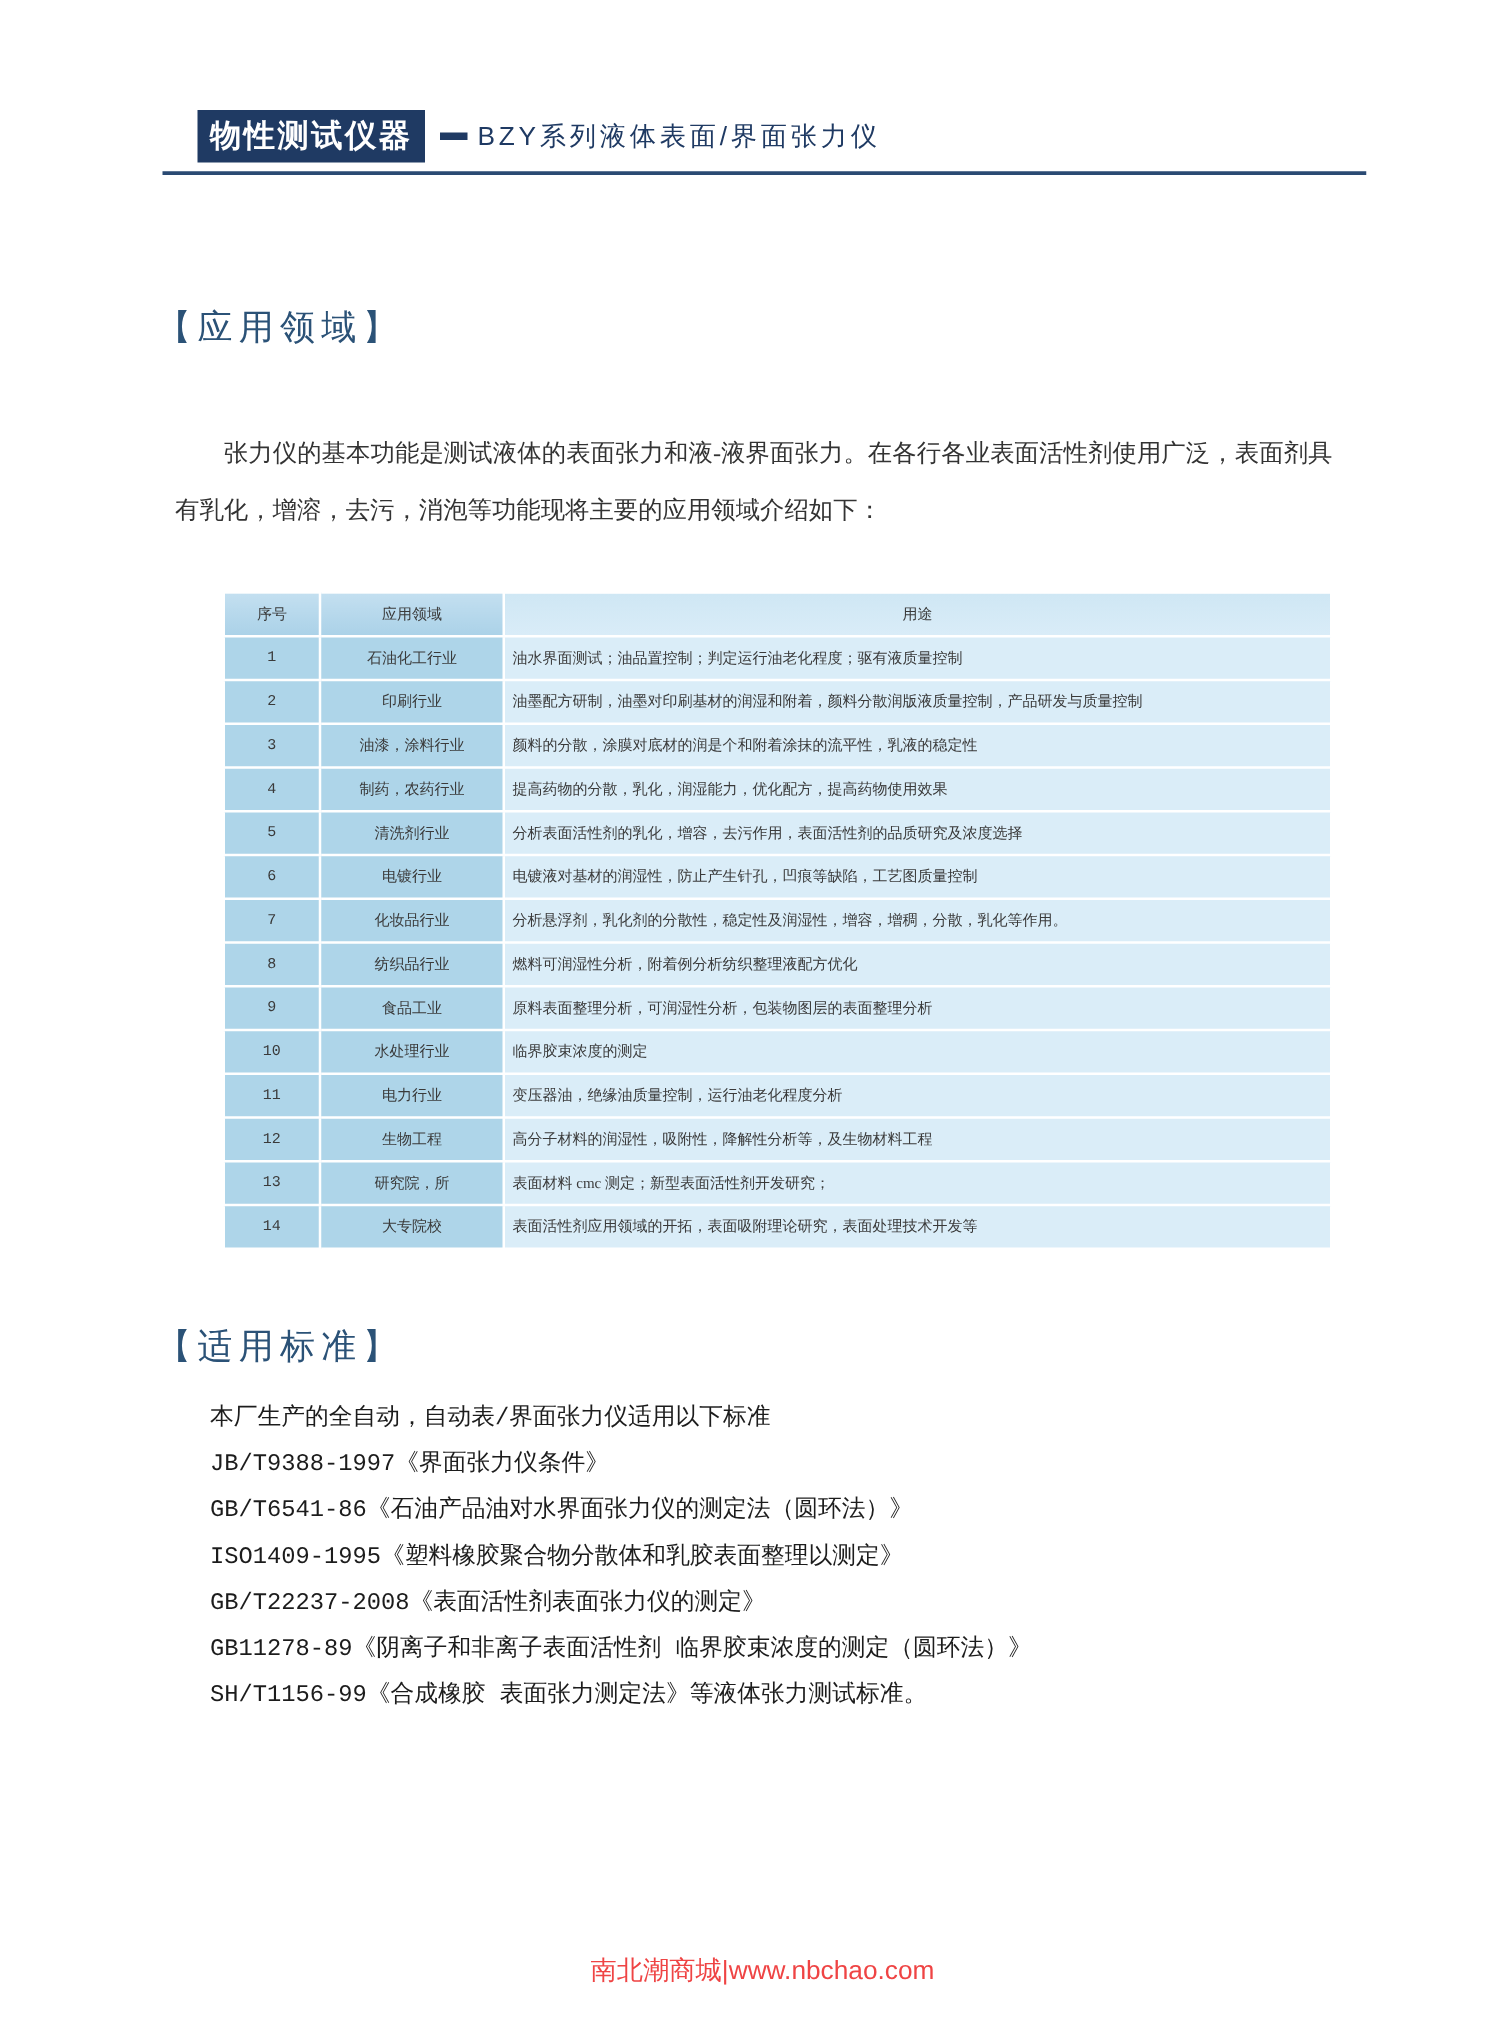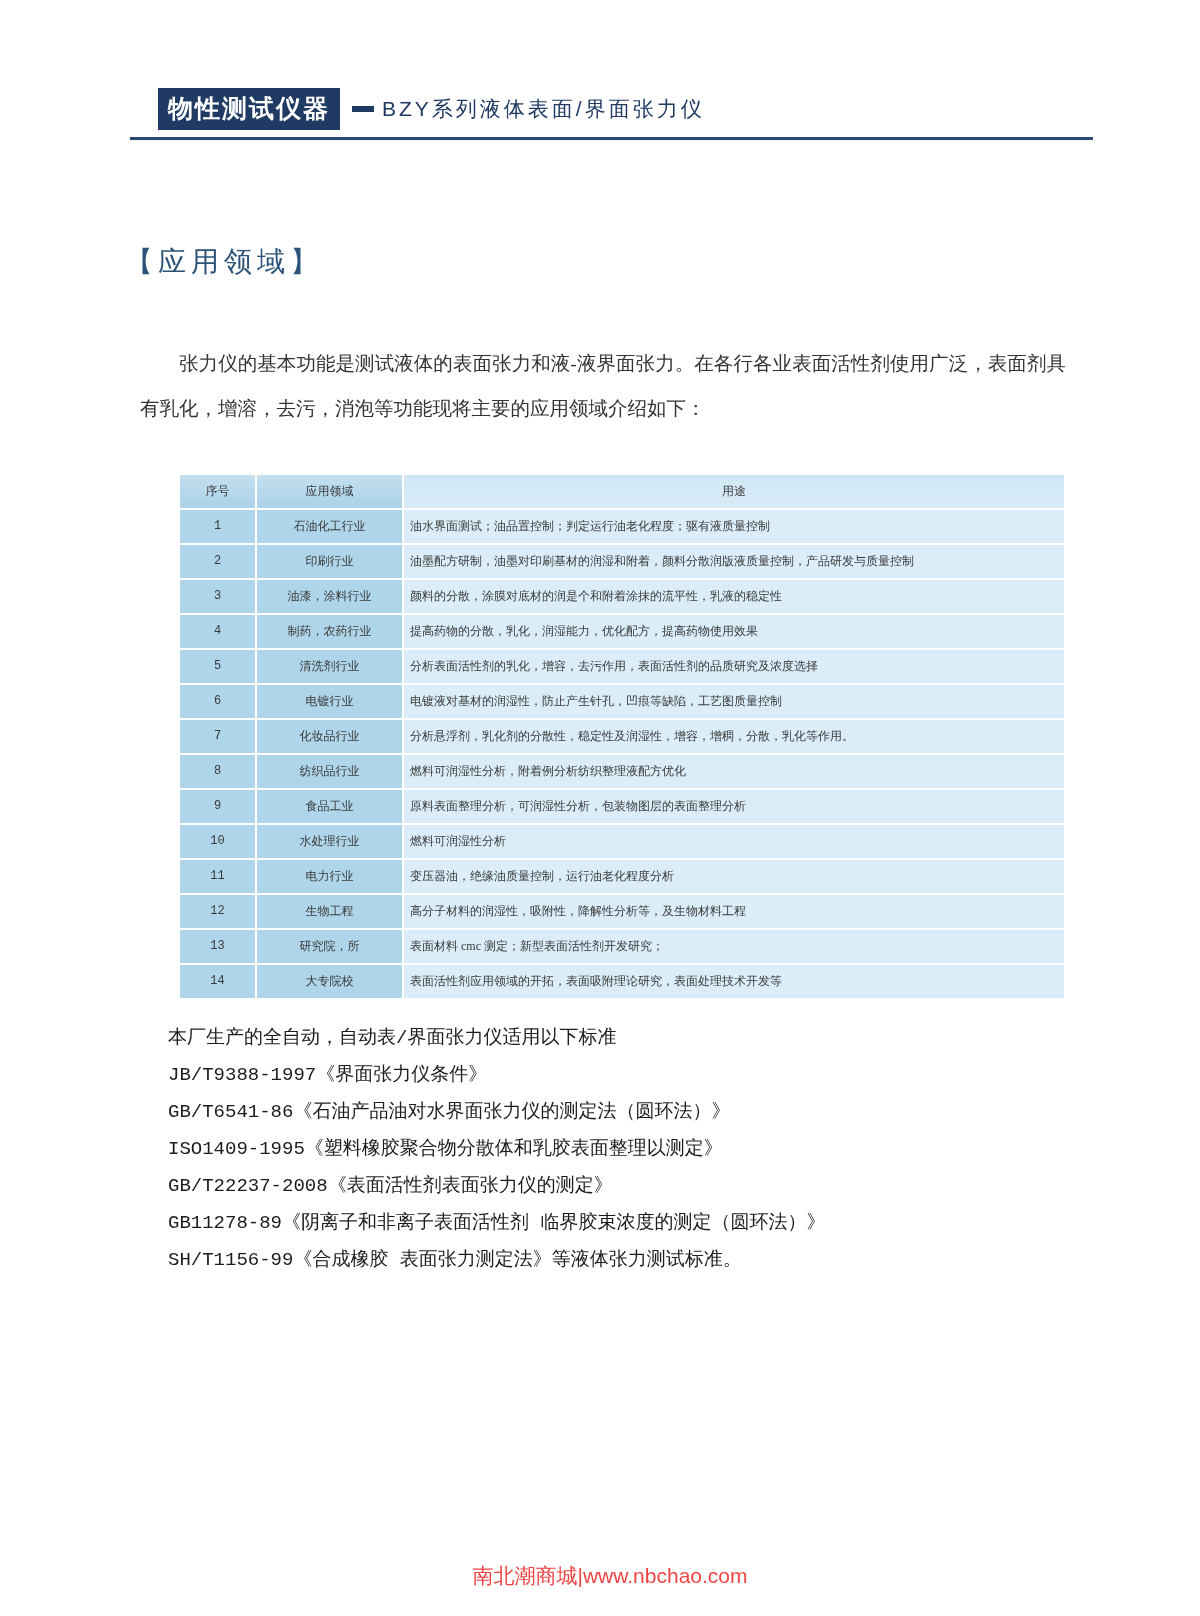--- a/index.html
+++ b/index.html
@@ -206,21 +206,21 @@
           <td class="col-use">燃料可润湿性分析，附着例分析纺织整理液配方优化</td>
         </tr>
         <tr>
           <td class="col-no">9</td>
           <td class="col-field">食品工业</td>
           <td class="col-use">原料表面整理分析，可润湿性分析，包装物图层的表面整理分析</td>
         </tr>
         <tr>
           <td class="col-no">10</td>
           <td class="col-field">水处理行业</td>
-          <td class="col-use">燃料可润湿性分析</td>
+          <td class="col-use">临界胶束浓度的测定</td>
         </tr>
         <tr>
           <td class="col-no">11</td>
           <td class="col-field">电力行业</td>
           <td class="col-use">变压器油，绝缘油质量控制，运行油老化程度分析</td>
         </tr>
         <tr>
           <td class="col-no">12</td>
           <td class="col-field">生物工程</td>
           <td class="col-use">高分子材料的润湿性，吸附性，降解性分析等，及生物材料工程</td>
@@ -231,20 +231,21 @@
           <td class="col-use">表面材料 cmc 测定；新型表面活性剂开发研究；</td>
         </tr>
         <tr>
           <td class="col-no">14</td>
           <td class="col-field">大专院校</td>
           <td class="col-use">表面活性剂应用领域的开拓，表面吸附理论研究，表面处理技术开发等</td>
         </tr>
       </tbody>
   </table>
 
+  <h2 class="section-title second">【适用标准】</h2>
 
   <div class="standards">
       <div class="standard-line">本厂生产的全自动，自动表/界面张力仪适用以下标准</div>
       <div class="standard-line">JB/T9388-1997《界面张力仪条件》</div>
       <div class="standard-line">GB/T6541-86《石油产品油对水界面张力仪的测定法（圆环法）》</div>
       <div class="standard-line">ISO1409-1995《塑料橡胶聚合物分散体和乳胶表面整理以测定》</div>
       <div class="standard-line">GB/T22237-2008《表面活性剂表面张力仪的测定》</div>
       <div class="standard-line">GB11278-89《阴离子和非离子表面活性剂 临界胶束浓度的测定（圆环法）》</div>
       <div class="standard-line">SH/T1156-99《合成橡胶 表面张力测定法》等液体张力测试标准。</div>
     </div>

